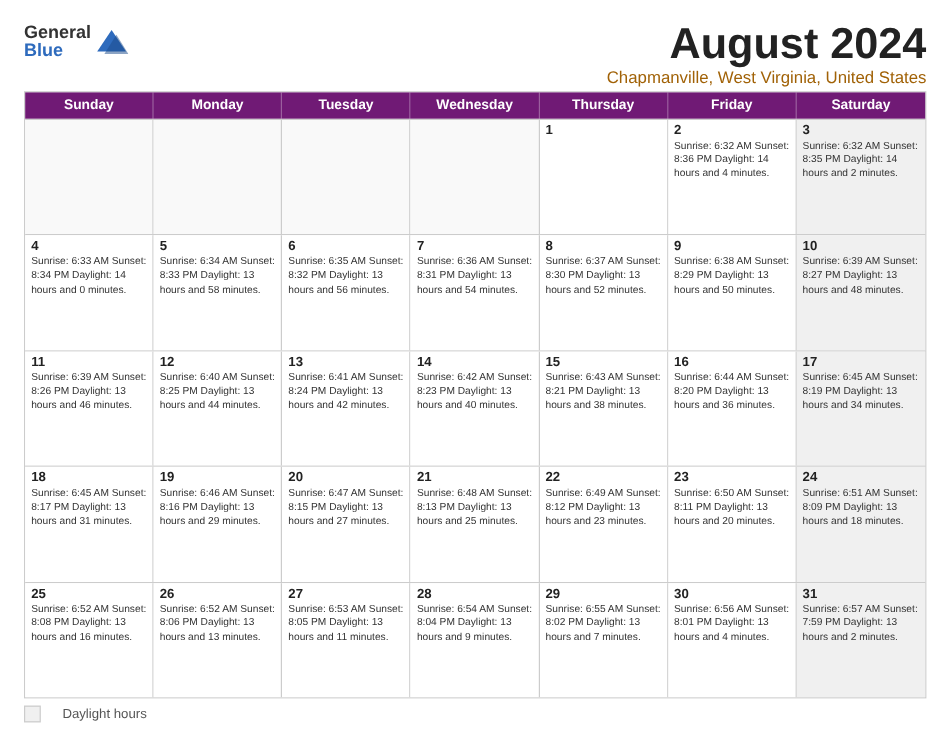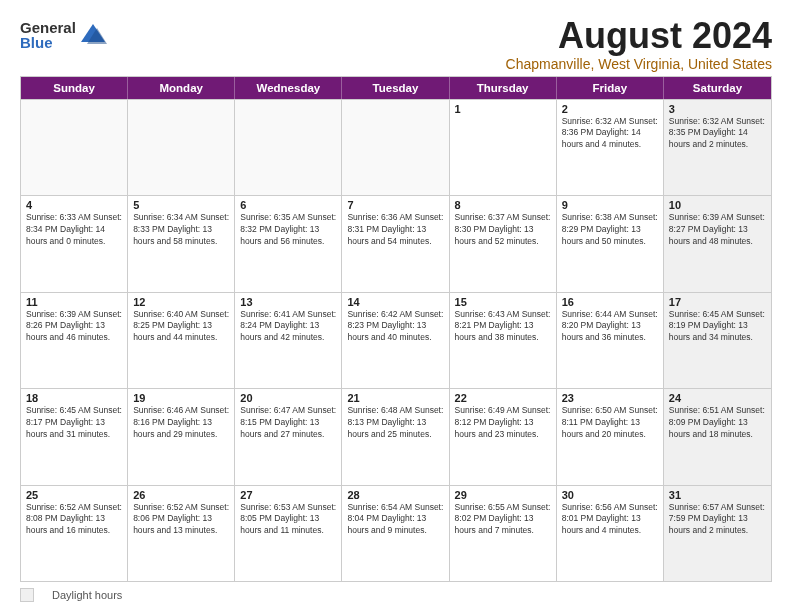--- a/index.html
+++ b/index.html
@@ -18,20 +18,21 @@
       flex-direction: column;
     }
     .header-row {
       display: flex;
       justify-content: space-between;
       align-items: flex-start;
       margin-bottom: 4px;
     }
     .logo {
       display: flex;
+      align-items: center;
       margin-top: 4px;
     }
     .logo-text {
       display: flex;
       flex-direction: column;
       line-height: 1;
     }
     .logo-general {
       font-size: 15px;
       font-weight: bold;
@@ -149,22 +150,22 @@
     <div class="title-block">
       <div class="main-title">August 2024</div>
       <div class="subtitle">Chapmanville, West Virginia, United States</div>
     </div>
   </div>
 
   <div class="calendar">
     <div class="cal-header">
     <div class="cal-header-cell">Sunday</div>
         <div class="cal-header-cell">Monday</div>
+        <div class="cal-header-cell">Tuesday</div>
         <div class="cal-header-cell">Wednesday</div>
-        <div class="cal-header-cell">Tuesday</div>
         <div class="cal-header-cell">Thursday</div>
         <div class="cal-header-cell">Friday</div>
         <div class="cal-header-cell">Saturday</div>
       </div>
     <div class="cal-body">
     <div class="cal-week">
           <div class="cal-cell empty"></div>
           <div class="cal-cell empty"></div>
           <div class="cal-cell empty"></div>
           <div class="cal-cell empty"></div>

